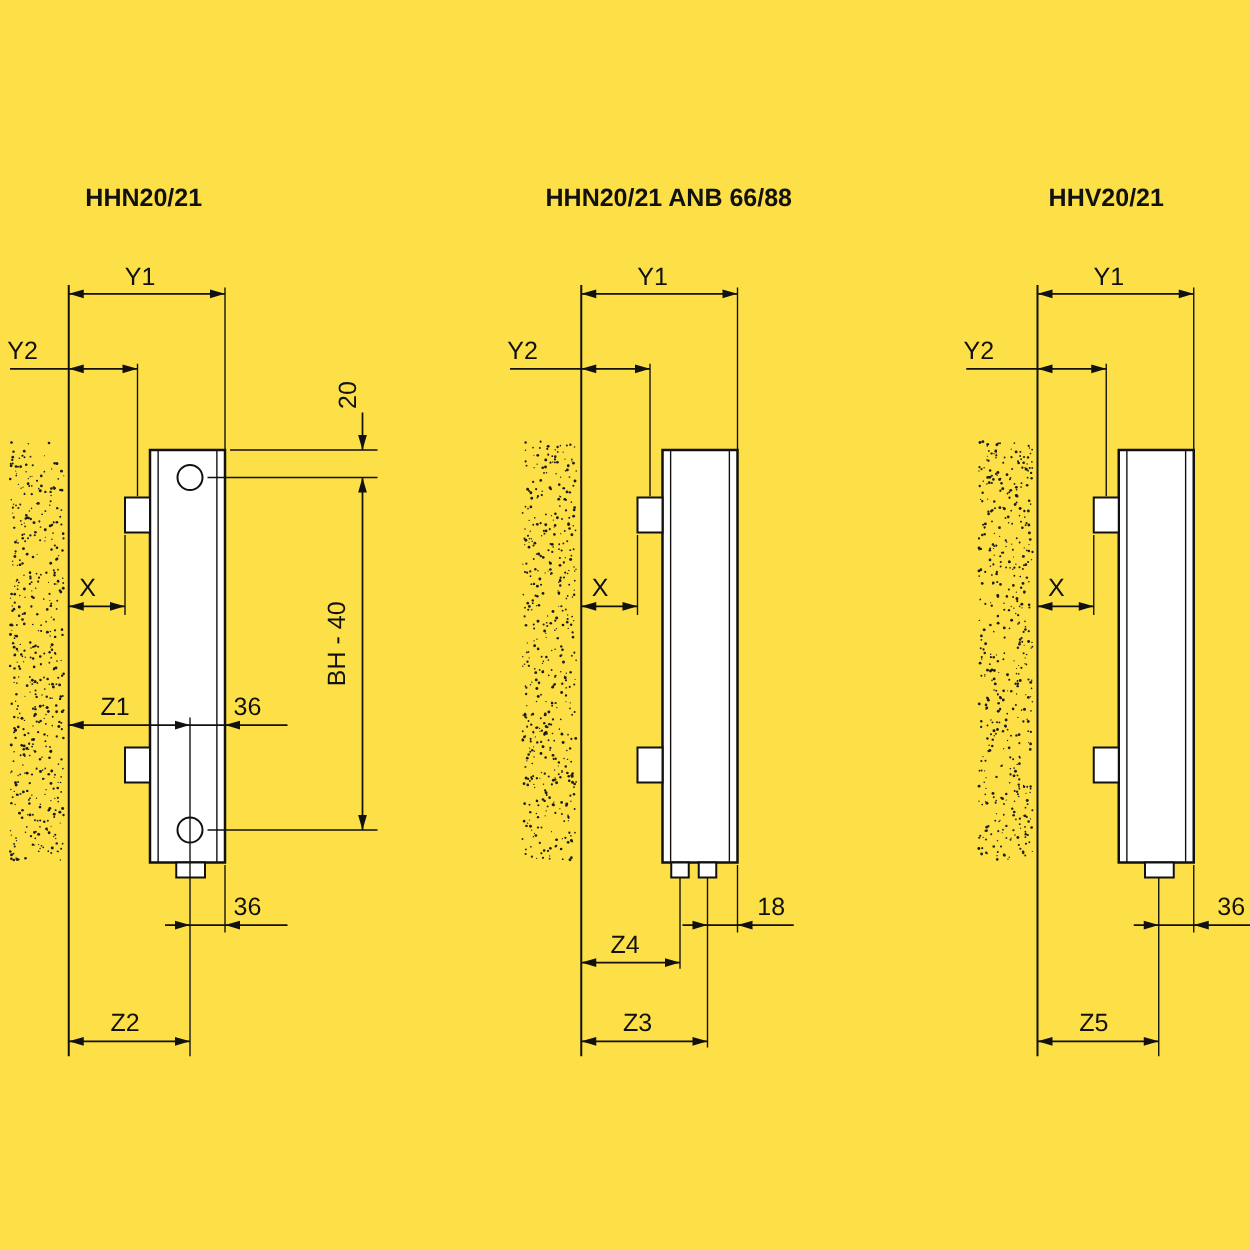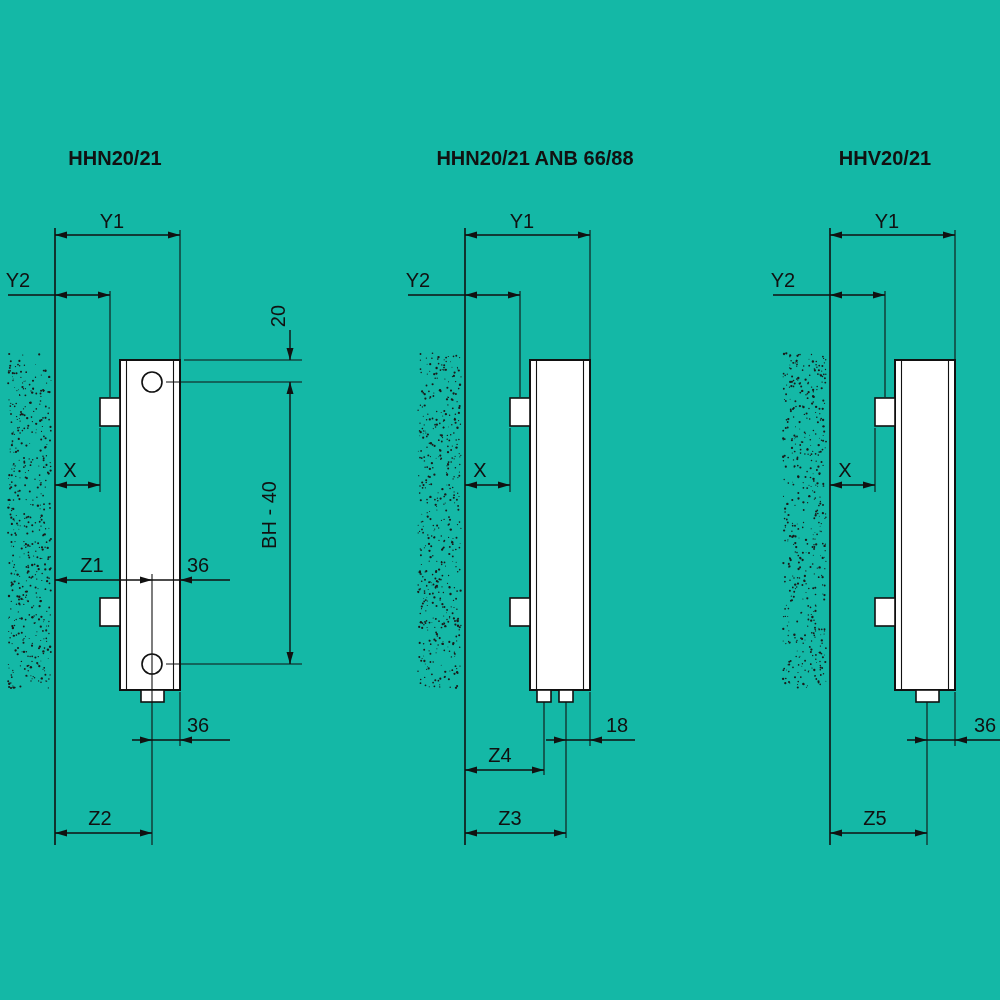--- a/index.html
+++ b/index.html
@@ -1,16 +1,16 @@
 <!DOCTYPE html>
 <html><head>
 <meta charset="utf-8">
 <style>
   html,body{margin:0;padding:0;background:#ffffff;}
-  .stage{width:1000px;height:1000px;background:#14b8a6;position:relative;}
+  .stage{width:1000px;height:1000px;background:#fde047;position:relative;}
   svg{display:block;}
   .t{font-family:"Liberation Sans",sans-serif;font-size:20px;fill:#111;}
   .title{font-weight:700;font-size:20px;}
   .ln{stroke:#111;stroke-width:1.4;fill:none;}
   .body{stroke:#111;stroke-width:2;fill:#fff;}
   .mid{stroke:#111;stroke-width:1.6;fill:#fff;}
   .thin{stroke:#111;stroke-width:1.1;fill:none;}
   .inner{stroke:#111;stroke-width:1.1;fill:none;}
   .dots{fill:#1a1a1a;}
 </style>

